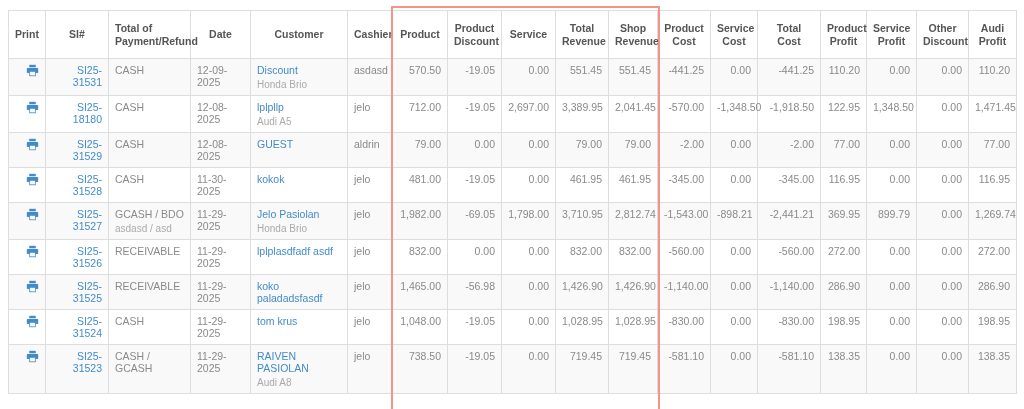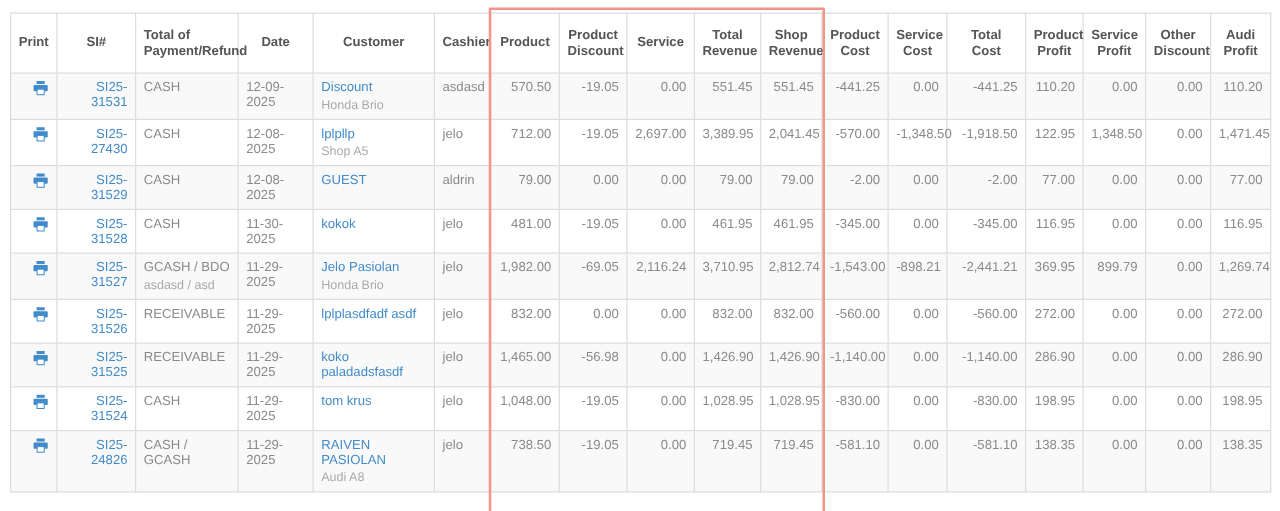--- a/index.html
+++ b/index.html
@@ -121,24 +121,24 @@
           <td class="num">0.00</td>
           <td class="num">0.00</td>
           <td class="num">110.20</td>
         </tr>
         <tr>
           <td class="c"><a class="print-btn"><span><svg width="13" height="13" viewBox="0 0 16 16">
                   <rect x="4" y="1" width="8" height="3" fill="#428bca"></rect>
                   <rect x="1" y="5" width="14" height="6" rx="1" fill="#428bca"></rect>
                   <rect x="4.5" y="9" width="7" height="5.5" fill="#fff" stroke="#428bca"></rect>
                 </svg></span></a></td>
-          <td class="c"><a class="lnk">SI25-27430</a></td>
+          <td class="c"><a class="lnk">SI25-18180</a></td>
           <td>CASH</td>
           <td>12-08-2025</td>
-          <td><a class="lnk">lplpllp</a><div class="sub">Shop A5</div></td>
+          <td><a class="lnk">lplpllp</a><div class="sub">Audi A5</div></td>
           <td>jelo</td>
           <td class="num">712.00</td>
           <td class="num">-19.05</td>
           <td class="num">2,697.00</td>
           <td class="num">3,389.95</td>
           <td class="num">2,041.45</td>
           <td class="num">-570.00</td>
           <td class="num">-1,348.50</td>
           <td class="num">-1,918.50</td>
           <td class="num">122.95</td>
@@ -200,21 +200,21 @@
                   <rect x="1" y="5" width="14" height="6" rx="1" fill="#428bca"></rect>
                   <rect x="4.5" y="9" width="7" height="5.5" fill="#fff" stroke="#428bca"></rect>
                 </svg></span></a></td>
           <td class="c"><a class="lnk">SI25-31527</a></td>
           <td>GCASH / BDO<div class="sub">asdasd / asd</div></td>
           <td>11-29-2025</td>
           <td><a class="lnk">Jelo Pasiolan</a><div class="sub">Honda Brio</div></td>
           <td>jelo</td>
           <td class="num">1,982.00</td>
           <td class="num">-69.05</td>
-          <td class="num">2,116.24</td>
+          <td class="num">1,798.00</td>
           <td class="num">3,710.95</td>
           <td class="num">2,812.74</td>
           <td class="num">-1,543.00</td>
           <td class="num">-898.21</td>
           <td class="num">-2,441.21</td>
           <td class="num">369.95</td>
           <td class="num">899.79</td>
           <td class="num">0.00</td>
           <td class="num">1,269.74</td>
         </tr>
@@ -289,21 +289,21 @@
           <td class="num">0.00</td>
           <td class="num">0.00</td>
           <td class="num">198.95</td>
         </tr>
         <tr>
           <td class="c"><a class="print-btn"><span><svg width="13" height="13" viewBox="0 0 16 16">
                   <rect x="4" y="1" width="8" height="3" fill="#428bca"></rect>
                   <rect x="1" y="5" width="14" height="6" rx="1" fill="#428bca"></rect>
                   <rect x="4.5" y="9" width="7" height="5.5" fill="#fff" stroke="#428bca"></rect>
                 </svg></span></a></td>
-          <td class="c"><a class="lnk">SI25-24826</a></td>
+          <td class="c"><a class="lnk">SI25-31523</a></td>
           <td>CASH / GCASH</td>
           <td>11-29-2025</td>
           <td><a class="lnk">RAIVEN PASIOLAN</a><div class="sub">Audi A8</div></td>
           <td>jelo</td>
           <td class="num">738.50</td>
           <td class="num">-19.05</td>
           <td class="num">0.00</td>
           <td class="num">719.45</td>
           <td class="num">719.45</td>
           <td class="num">-581.10</td>

